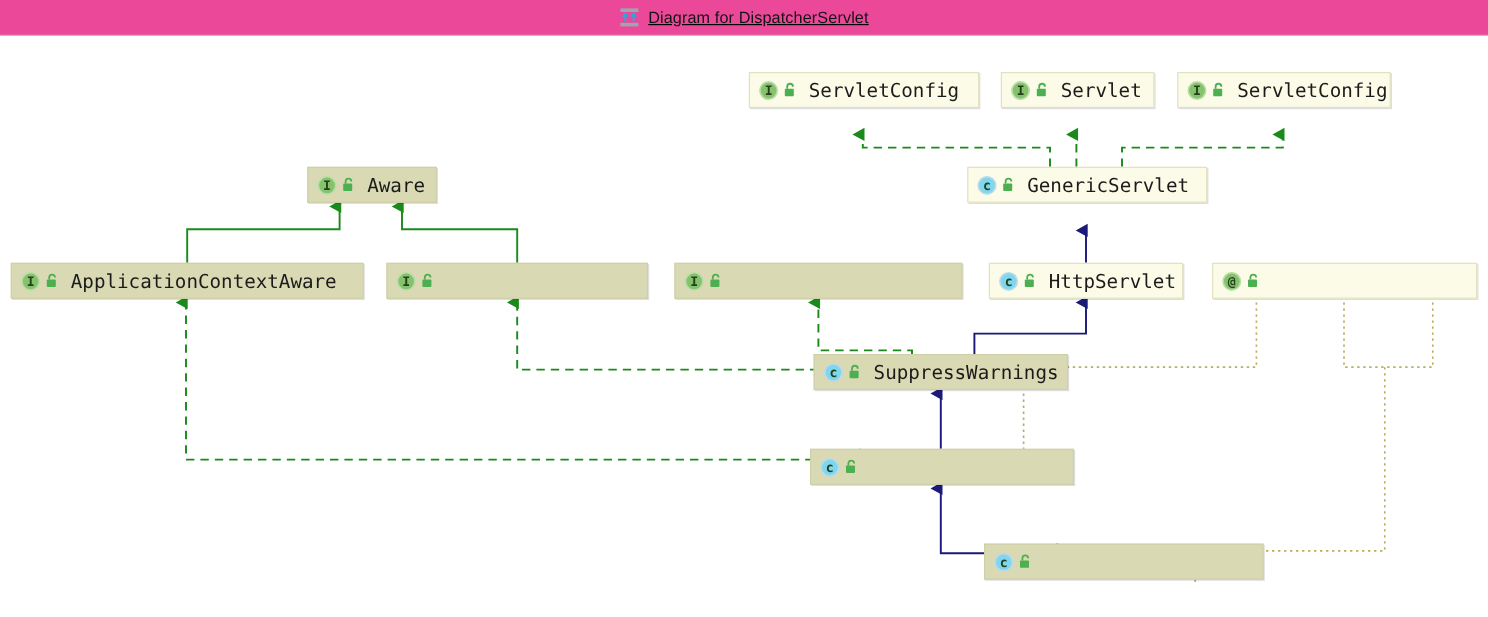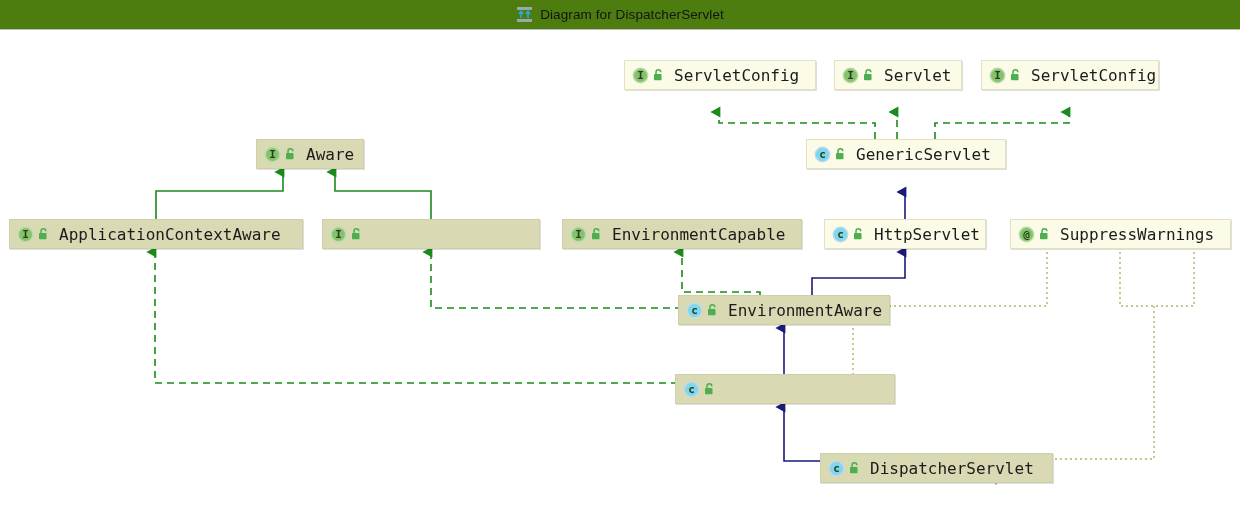--- a/index.html
+++ b/index.html
@@ -5,24 +5,25 @@
   html,body{margin:0;padding:0;}
   body{
     width:1240px;height:514px;overflow:hidden;
     background:#ffffff;
     font-family:"Liberation Sans", sans-serif;
     position:relative;
   }
   
   #titlebar{
     position:absolute;left:0;top:0;width:1240px;height:30px;
-    background:#4d7c0f;
+    background:#ec4899;
     border-bottom:1px solid #bdbdbd;
     display:flex;align-items:center;justify-content:center;
     box-sizing:border-box;
+    text-decoration:underline;
   }
   #titlebar .tb-inner{display:flex;align-items:center;gap:7px;}
   #titlebar .tb-title{
     font-size:13.5px;color:#141414;
     font-family:"Liberation Sans", sans-serif;
     letter-spacing:.1px;
   }
   .diagram-icon{width:17px;height:17px;display:block;}
 
   
@@ -225,21 +226,20 @@
             <circle cx="8.5" cy="8.5" r="7.2" fill="#86c16b" stroke="#b9ddaa" stroke-width="1.4"></circle>
             <text x="8.5" y="12.3" text-anchor="middle" font-family="DejaVu Sans Mono, monospace" font-size="11" font-weight="bold" fill="#23421c">I</text>
           </svg>
         </span>
         <span>
           <svg class="lock" viewBox="0 0 13 14">
             <path d="M4 6 L4 4.2 A2.4 2.4 0 0 1 8.8 4.2" fill="none" stroke="#4caf50" stroke-width="1.5"></path>
             <rect x="2" y="6" width="7.5" height="6.2" rx="0.8" fill="#4caf50"></rect>
           </svg>
         </span>
-        <span class="label">EnvironmentCapable</span>
       </div>
       <div class="node plain" style="left: 824px; top: 189px; width: 162px;">
         <span>
           <svg class="badge" viewBox="0 0 17 17">
             <circle cx="8.5" cy="8.5" r="7.2" fill="#7fd6ef" stroke="#bcd9e6" stroke-width="1.4"></circle>
             <text x="8.5" y="12.3" text-anchor="middle" font-family="DejaVu Sans Mono, monospace" font-size="11" font-weight="bold" fill="#23421c">c</text>
           </svg>
         </span>
         <span>
           <svg class="lock" viewBox="0 0 13 14">
@@ -255,37 +255,36 @@
             <circle cx="8.5" cy="8.5" r="7.2" fill="#86c16b" stroke="#b9ddaa" stroke-width="1.4"></circle>
             <text x="8.5" y="12.3" text-anchor="middle" font-family="DejaVu Sans Mono, monospace" font-size="11" font-weight="bold" fill="#23421c">@</text>
           </svg>
         </span>
         <span>
           <svg class="lock" viewBox="0 0 13 14">
             <path d="M4 6 L4 4.2 A2.4 2.4 0 0 1 8.8 4.2" fill="none" stroke="#4caf50" stroke-width="1.5"></path>
             <rect x="2" y="6" width="7.5" height="6.2" rx="0.8" fill="#4caf50"></rect>
           </svg>
         </span>
+      </div>
+      <div class="node hl" style="left: 678px; top: 265px; width: 212px;">
+        <span>
+          <svg class="badge" viewBox="0 0 17 17">
+            <circle cx="8.5" cy="8.5" r="7.2" fill="#7fd6ef" stroke="#bcd9e6" stroke-width="1.4"></circle>
+            <text x="8.5" y="12.3" text-anchor="middle" font-family="DejaVu Sans Mono, monospace" font-size="11" font-weight="bold" fill="#23421c">c</text>
+          </svg>
+        </span>
+        <span>
+          <svg class="lock" viewBox="0 0 13 14">
+            <path d="M4 6 L4 4.2 A2.4 2.4 0 0 1 8.8 4.2" fill="none" stroke="#4caf50" stroke-width="1.5"></path>
+            <rect x="2" y="6" width="7.5" height="6.2" rx="0.8" fill="#4caf50"></rect>
+          </svg>
+        </span>
         <span class="label">SuppressWarnings</span>
       </div>
-      <div class="node hl" style="left: 678px; top: 265px; width: 212px;">
-        <span>
-          <svg class="badge" viewBox="0 0 17 17">
-            <circle cx="8.5" cy="8.5" r="7.2" fill="#7fd6ef" stroke="#bcd9e6" stroke-width="1.4"></circle>
-            <text x="8.5" y="12.3" text-anchor="middle" font-family="DejaVu Sans Mono, monospace" font-size="11" font-weight="bold" fill="#23421c">c</text>
-          </svg>
-        </span>
-        <span>
-          <svg class="lock" viewBox="0 0 13 14">
-            <path d="M4 6 L4 4.2 A2.4 2.4 0 0 1 8.8 4.2" fill="none" stroke="#4caf50" stroke-width="1.5"></path>
-            <rect x="2" y="6" width="7.5" height="6.2" rx="0.8" fill="#4caf50"></rect>
-          </svg>
-        </span>
-        <span class="label">EnvironmentAware</span>
-      </div>
       <div class="node hl" style="left: 675px; top: 344px; width: 220px;">
         <span>
           <svg class="badge" viewBox="0 0 17 17">
             <circle cx="8.5" cy="8.5" r="7.2" fill="#7fd6ef" stroke="#bcd9e6" stroke-width="1.4"></circle>
             <text x="8.5" y="12.3" text-anchor="middle" font-family="DejaVu Sans Mono, monospace" font-size="11" font-weight="bold" fill="#23421c">c</text>
           </svg>
         </span>
         <span>
           <svg class="lock" viewBox="0 0 13 14">
             <path d="M4 6 L4 4.2 A2.4 2.4 0 0 1 8.8 4.2" fill="none" stroke="#4caf50" stroke-width="1.5"></path>
@@ -299,17 +298,16 @@
             <circle cx="8.5" cy="8.5" r="7.2" fill="#7fd6ef" stroke="#bcd9e6" stroke-width="1.4"></circle>
             <text x="8.5" y="12.3" text-anchor="middle" font-family="DejaVu Sans Mono, monospace" font-size="11" font-weight="bold" fill="#23421c">c</text>
           </svg>
         </span>
         <span>
           <svg class="lock" viewBox="0 0 13 14">
             <path d="M4 6 L4 4.2 A2.4 2.4 0 0 1 8.8 4.2" fill="none" stroke="#4caf50" stroke-width="1.5"></path>
             <rect x="2" y="6" width="7.5" height="6.2" rx="0.8" fill="#4caf50"></rect>
           </svg>
         </span>
-        <span class="label">DispatcherServlet</span>
       </div>
     </div>
 
 </div>
 
 </body></html>

